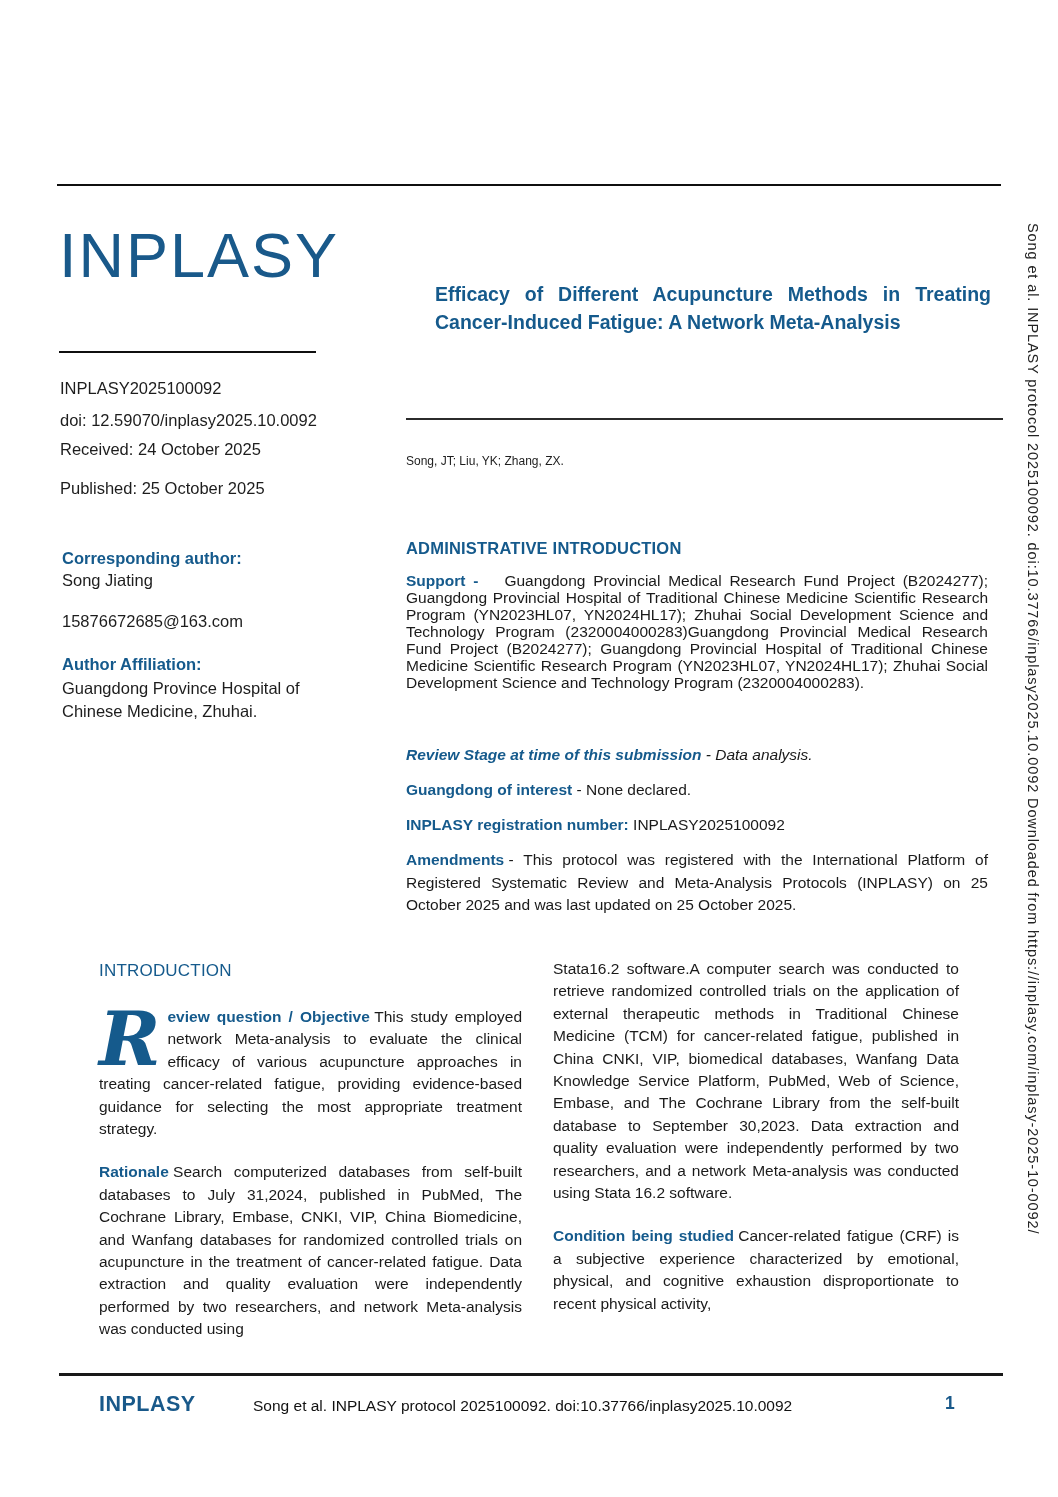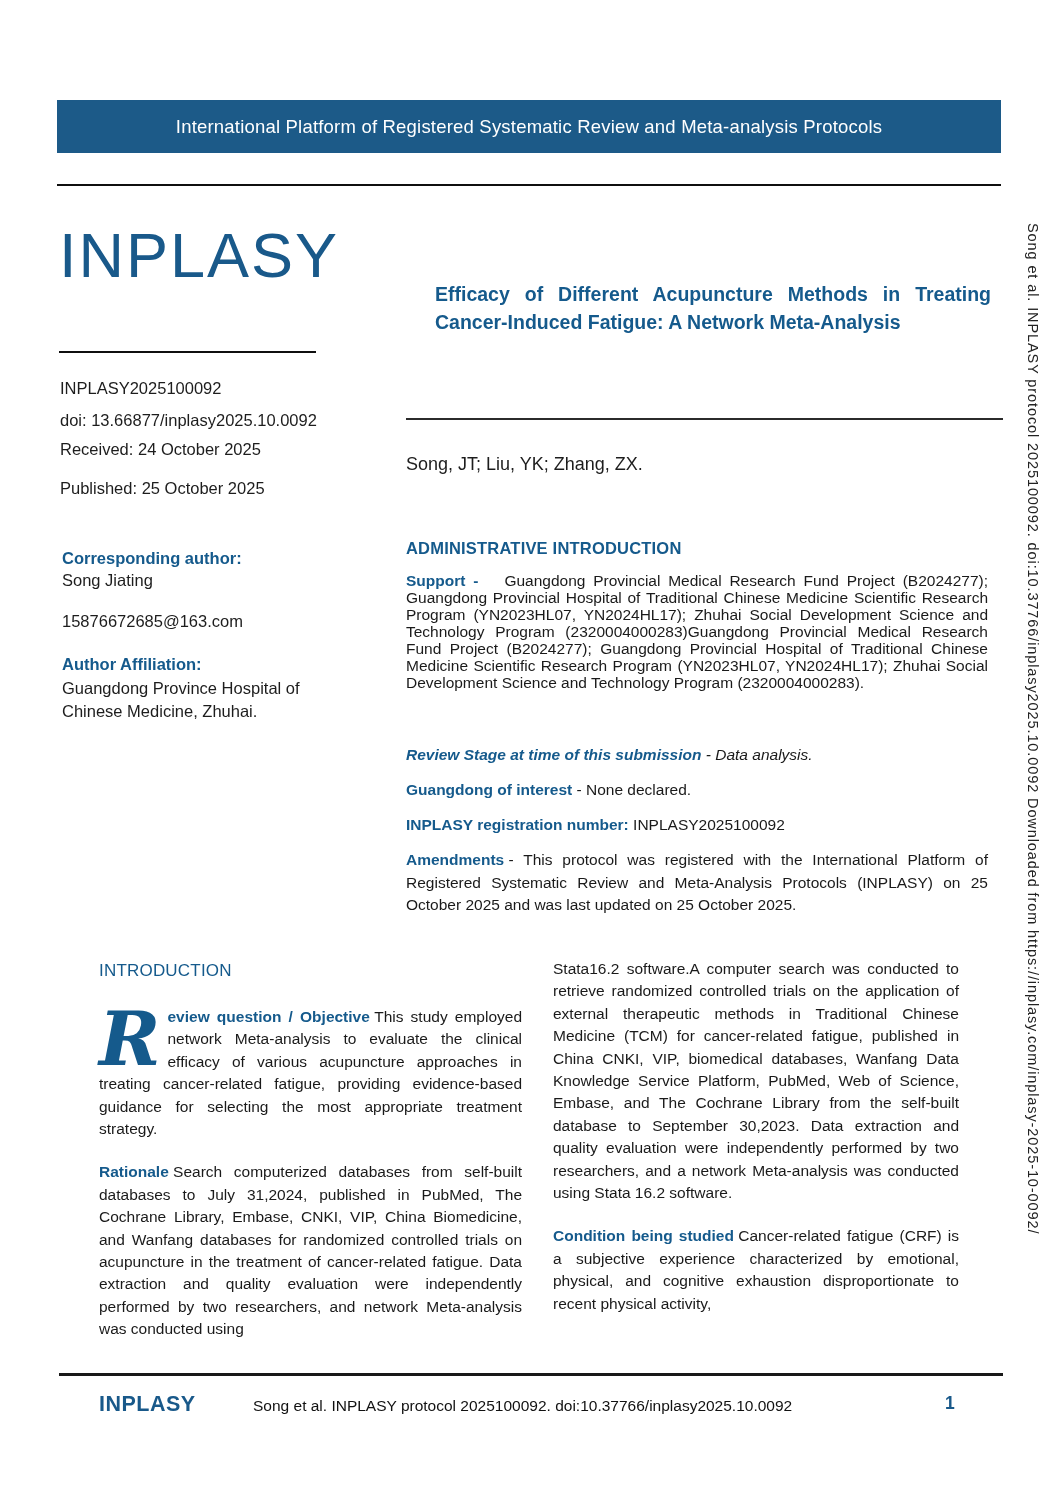--- a/index.html
+++ b/index.html
@@ -28,21 +28,21 @@
   .corr-name{position:absolute;left:62px;top:571px;font-size:16.5px;}
   .corr-email{position:absolute;left:62px;top:612px;font-size:16.5px;}
   .affil-label{position:absolute;left:62px;top:655px;font-size:16.5px;}
   .affil-text{position:absolute;left:62px;top:677px;width:292px;font-size:16.5px;line-height:23px;}
   
   .title{
     position:absolute;left:406px;top:281px;width:556px;font-size:19.5px;font-weight:bold;
     color:#155a8c;line-height:27.5px;text-align:justify;margin-left:29px;
   }
   .rule-title{left:406px;top:418px;width:597px;height:2px;background:#2b2b2b;}
-  .authors{position:absolute;left:406px;top:454px;font-size:18px;text-align:center;}
+  .authors{position:absolute;left:406px;top:454px;font-size:12px;text-align:center;}
   .admin-heading{position:absolute;left:406px;top:539px;font-size:16.5px;font-weight:bold;color:#155a8c;letter-spacing:.2px;}
   .admin-par{position:absolute;left:406px;width:582px;font-size:15.5px;text-align:justify;color:#1a1a1a;}
   .support{top:572px;line-height:17px;}
   .support .blue-label{margin-right:26px;}
   .review{top:746px;line-height:18px;font-style:italic;}
   .conflicts{top:781px;line-height:18px;}
   .registration{top:816px;line-height:18px;}
   .amendments{top:849px;line-height:22.5px;}
   .val{margin-left:.28em;}
   
@@ -65,31 +65,28 @@
     position:absolute;left:1041px;top:223px;width:1126px;
     transform:rotate(90deg);transform-origin:0 0;
     font-size:14.5px;letter-spacing:.9px;color:#222222;white-space:nowrap;
   }
 </style>
 </head>
 <body>
 
 <div class="page">
 
-  <div class="banner">
-    <span>International Platform of Registered Systematic Review and Meta-analysis Protocols</span>
-  </div>
 
   <div class="rule rule-top"></div>
 
   <div class="logo">INPLASY</div>
   <div class="rule logo-rule"></div>
 
   <div class="meta-line m1">INPLASY2025100092</div>
-  <div class="meta-line m2">doi: 13.66877/inplasy2025.10.0092</div>
+  <div class="meta-line m2">doi: 12.59070/inplasy2025.10.0092</div>
   <div class="meta-line m3">Received: 24 October 2025</div>
   <div class="meta-line m4">Published: 25 October 2025</div>
 
   <div class="corr-label blue-label">Corresponding author:</div>
   <div class="corr-name">Song Jiating</div>
   <div class="corr-email">15876672685@163.com</div>
   <div class="affil-label blue-label">Author Affiliation:</div>
   <div class="affil-text">Guangdong Province Hospital of Chinese Medicine, Zhuhai.</div>
 
   <div class="title">Efficacy of Different Acupuncture Methods in Treating Cancer-Induced Fatigue: A Network Meta-Analysis</div>

